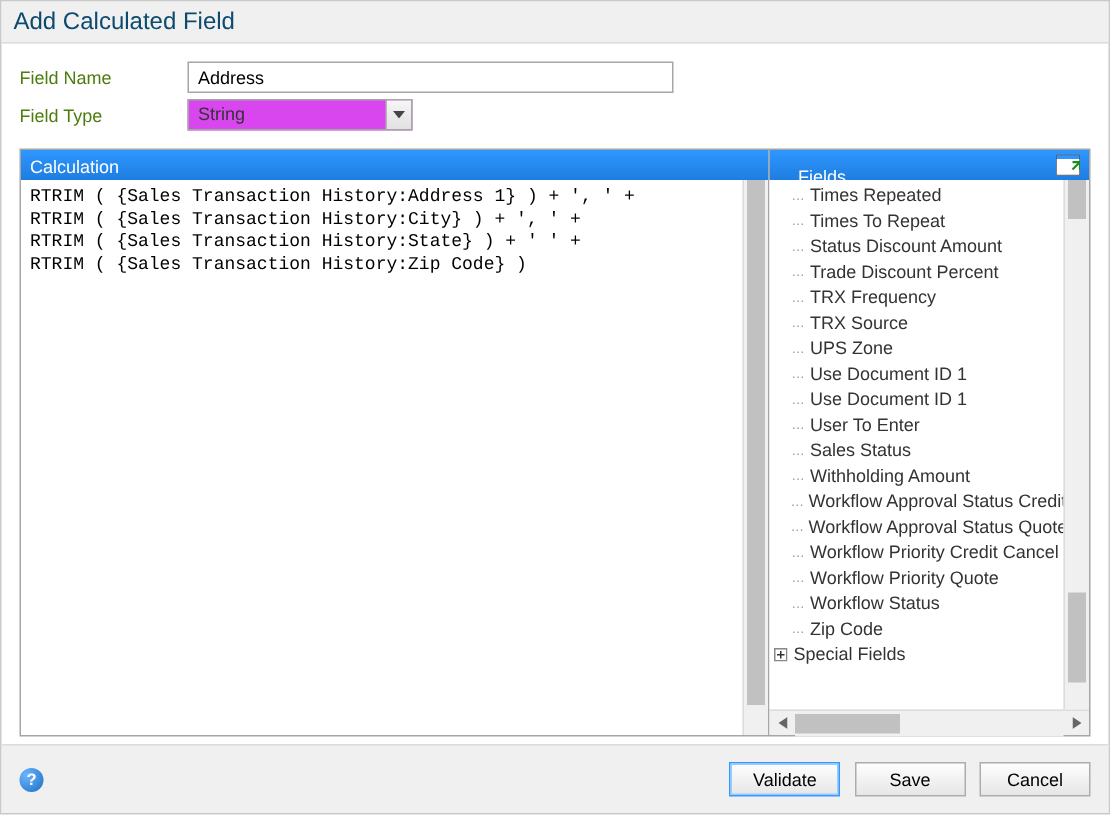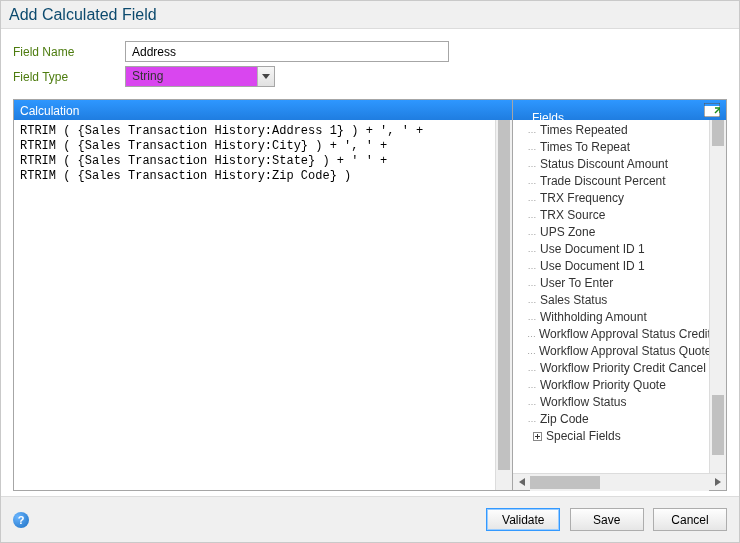--- a/index.html
+++ b/index.html
@@ -154,21 +154,21 @@
   }
   .tree-dots {
     color:#999;
     font-size:9px;
     margin-right:3px;
     width:10px;
     text-align:center;
     display:inline-block;
   }
   .tree-parent {
-    padding-left:19px;
+    padding-left:2px;
     align-items:center;
   }
   .expander {
     width:11px; height:11px;
     display:inline-flex;
     align-items:center;justify-content:center;
     margin-right:3px;
     font-size:10px;
     color:#555;
   }

